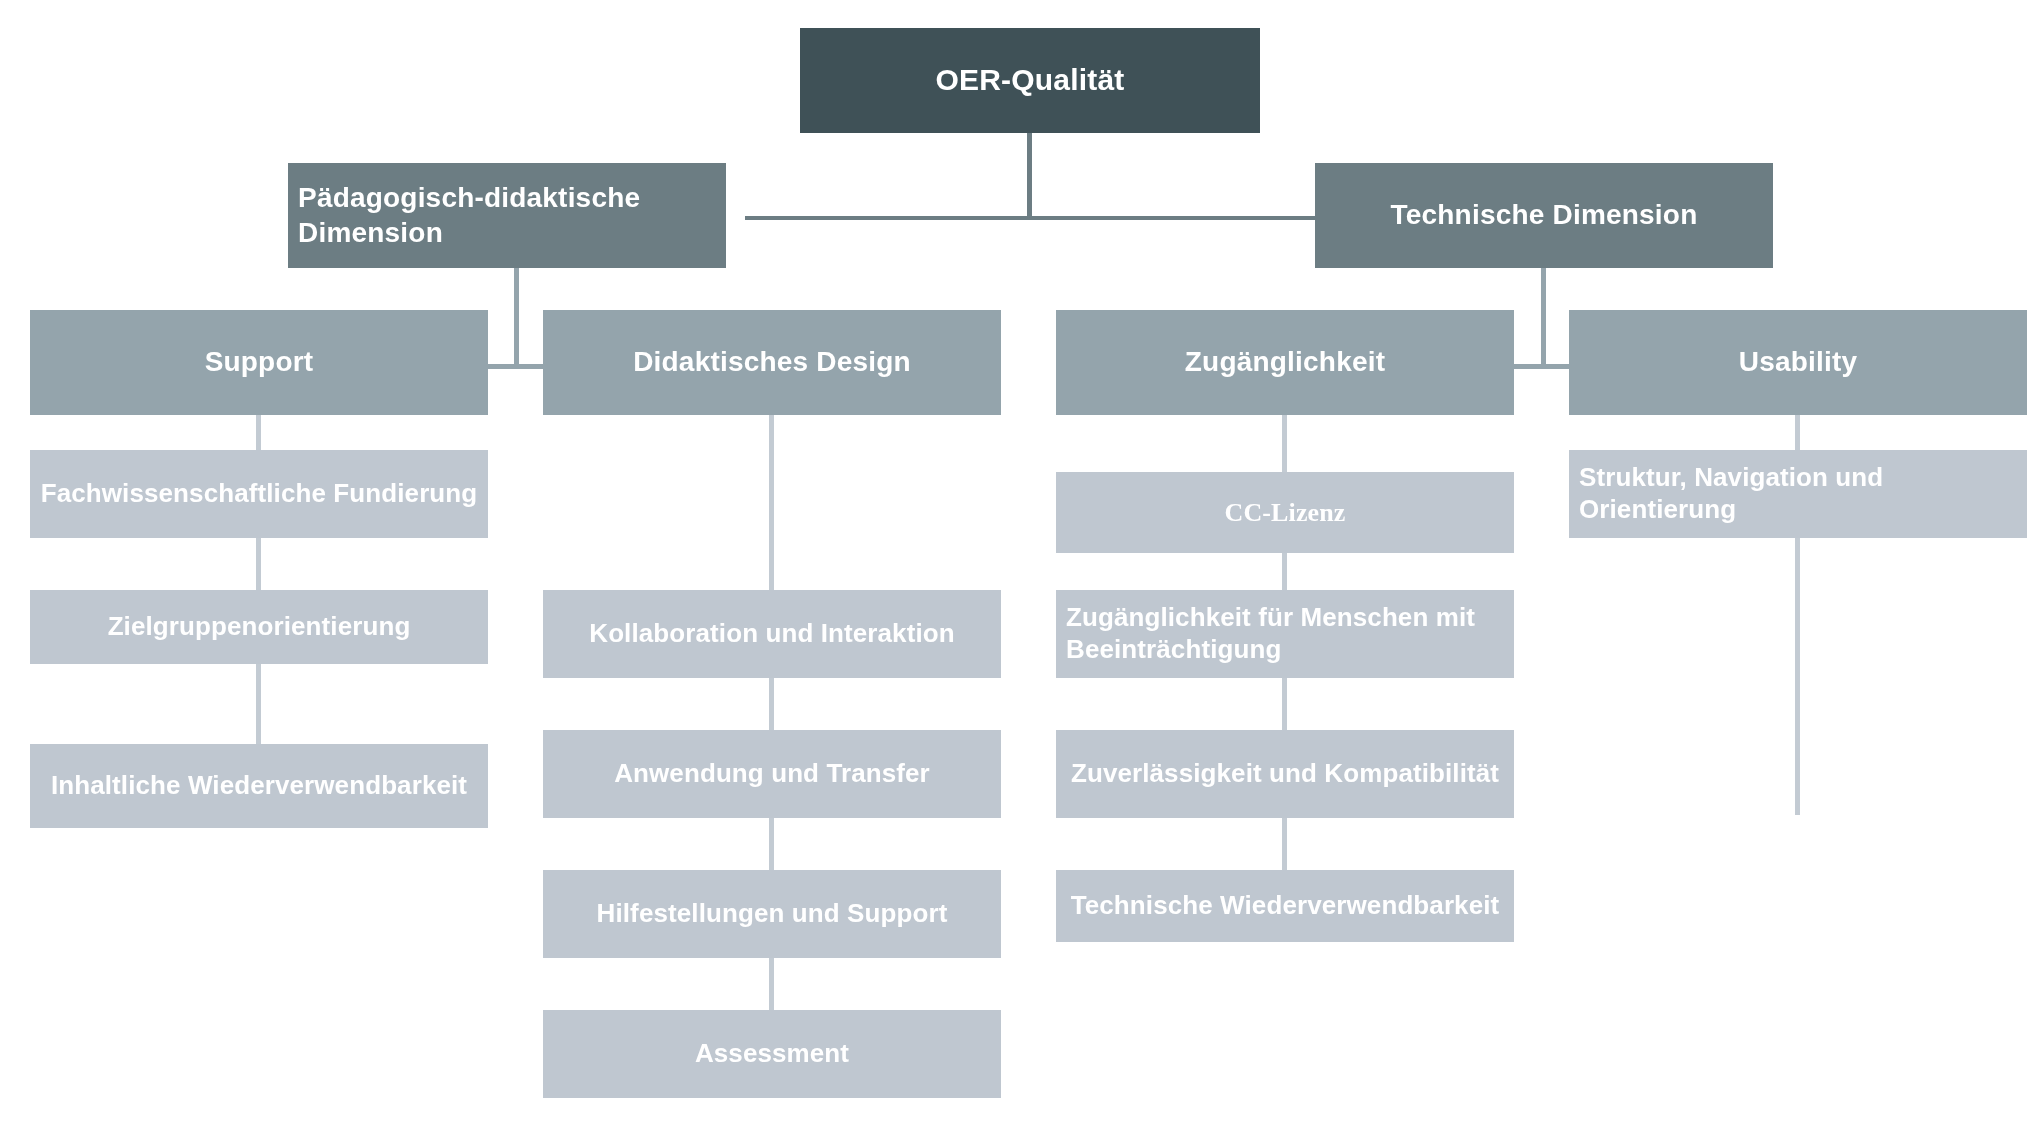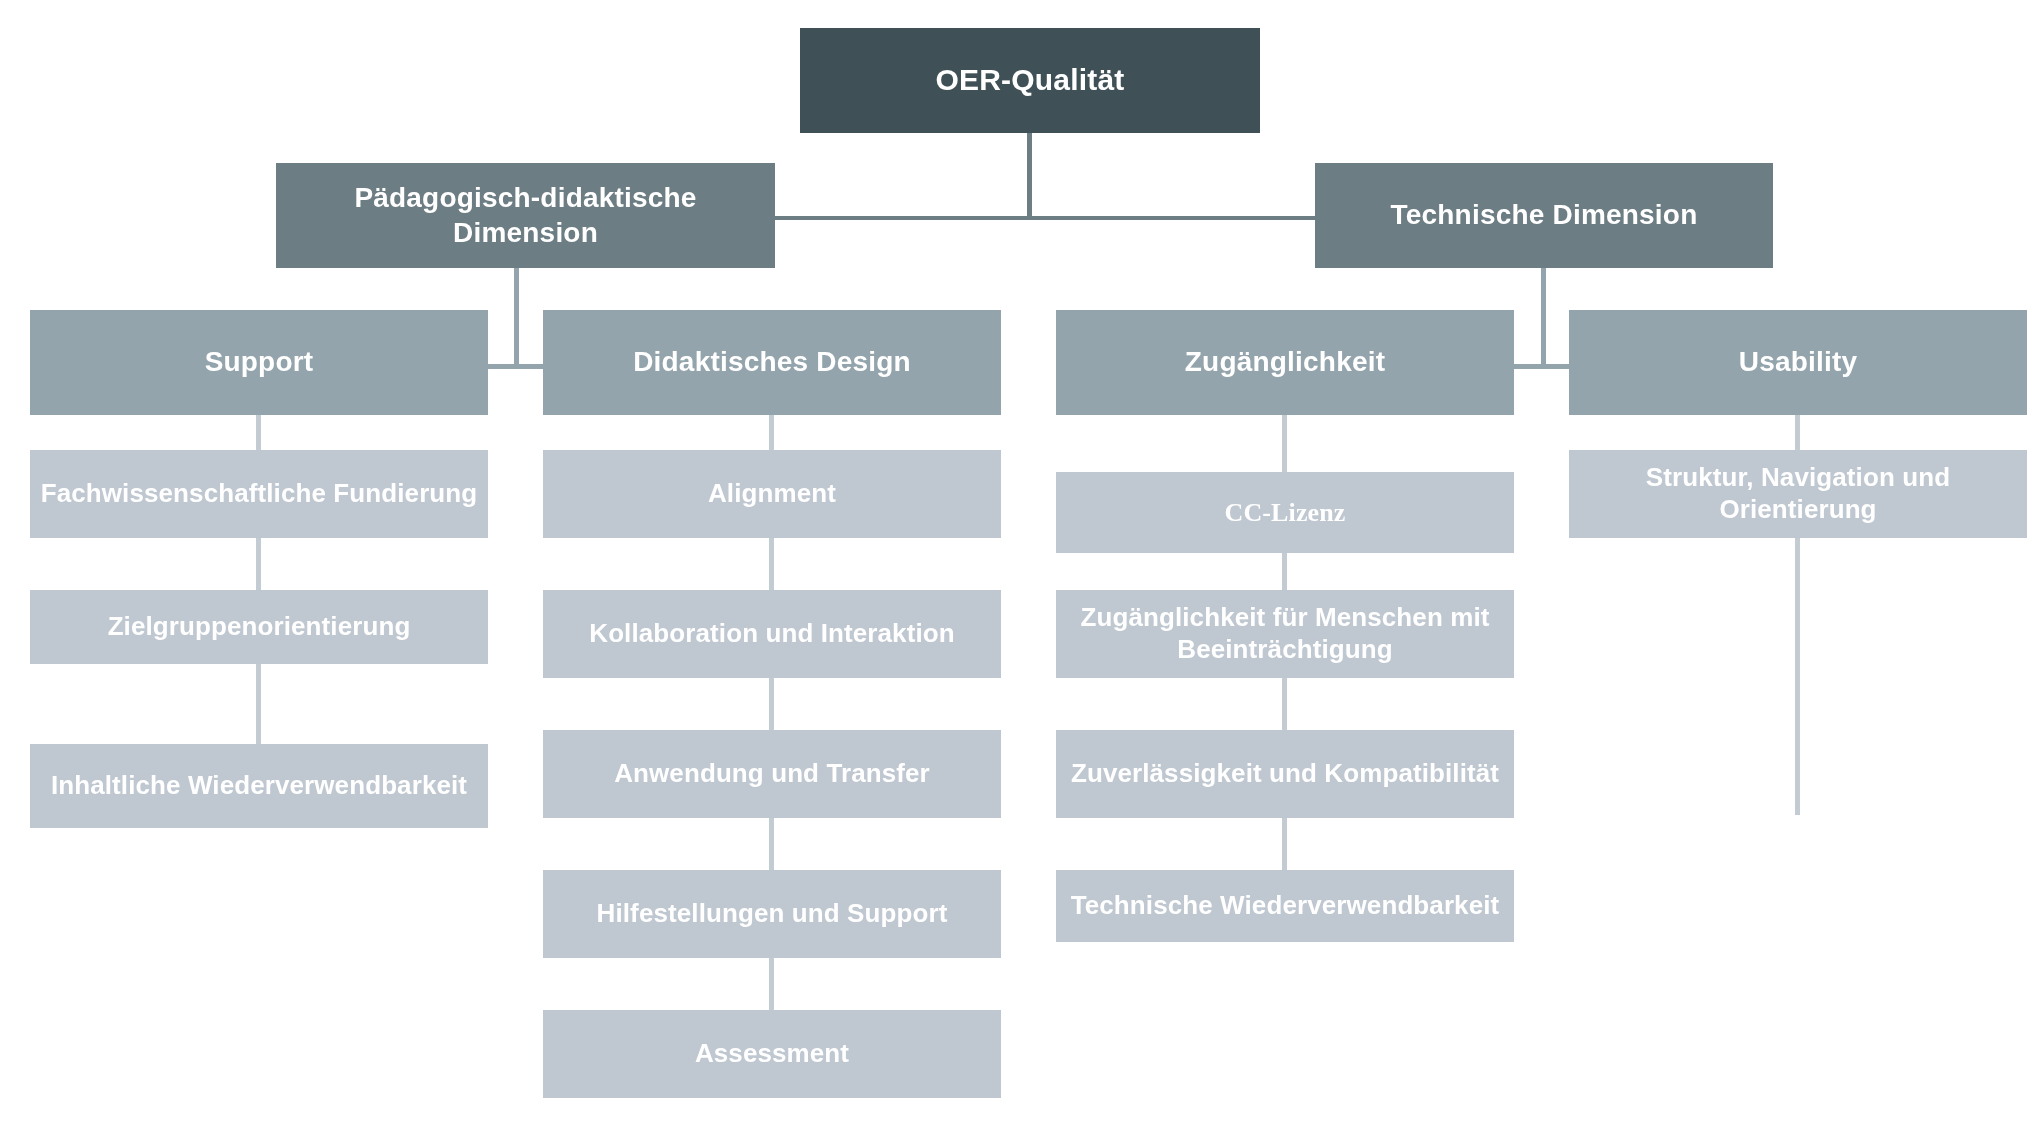--- a/index.html
+++ b/index.html
@@ -17,21 +17,20 @@
     background: #ffffff;
     overflow: hidden;
   }
 
   .node {
     position: absolute;
     box-sizing: border-box;
     display: flex;
     align-items: center;
     justify-content: center;
-    text-align: center;
     color: #ffffff;
     font-weight: bold;
     line-height: 1.22;
     padding: 4px 10px;
     z-index: 3;
   }
 
   .lvl-root {
     background: #3f5157;
     font-size: 30px;
@@ -83,21 +82,21 @@
   <div class="connector conn-light" style="left:769px; top:415px; width:5px; height:616px;"></div>
 
   <div class="connector conn-light" style="left:1282px; top:415px; width:5px; height:508px;"></div>
 
   <div class="connector conn-light" style="left:1795px; top:415px; width:5px; height:400px;"></div>
 
   <div class="node lvl-root" style="left:800px; top:28px; width:460px; height:105px;">
     <span>OER-Qualität</span>
   </div>
 
-  <div class="node lvl-dim" style="left:276px; top:163px; width:499px; height:105px;">
+  <div class="node lvl-dim" style="left:288px; top:163px; width:438px; height:105px;">
     <span>Pädagogisch-didaktische Dimension</span>
   </div>
   <div class="node lvl-dim" style="left:1315px; top:163px; width:458px; height:105px;">
     <span>Technische Dimension</span>
   </div>
 
   <div class="node lvl-cat" style="left:30px; top:310px; width:458px; height:105px;">
     <span>Support</span>
   </div>
   <div class="node lvl-cat" style="left:543px; top:310px; width:458px; height:105px;">
@@ -113,23 +112,20 @@
   <div class="node lvl-leaf" style="left:30px; top:450px; width:458px; height:88px;">
     <span>Fachwissenschaftliche Fundierung</span>
   </div>
   <div class="node lvl-leaf" style="left:30px; top:590px; width:458px; height:74px;">
     <span>Zielgruppenorientierung</span>
   </div>
   <div class="node lvl-leaf" style="left:30px; top:730px; width:458px; height:84px;margin-top:14px;">
     <span>Inhaltliche Wiederverwendbarkeit</span>
   </div>
 
-  <div class="node lvl-leaf" style="left:543px; top:450px; width:458px; height:88px;">
-    <span>Alignment</span>
-  </div>
   <div class="node lvl-leaf" style="left:543px; top:590px; width:458px; height:88px;">
     <span>Kollaboration und Interaktion</span>
   </div>
   <div class="node lvl-leaf" style="left:543px; top:730px; width:458px; height:88px;">
     <span>Anwendung und Transfer</span>
   </div>
   <div class="node lvl-leaf" style="left:543px; top:870px; width:458px; height:88px;">
     <span>Hilfestellungen und Support</span>
   </div>
   <div class="node lvl-leaf" style="left:543px; top:1010px; width:458px; height:88px;">

